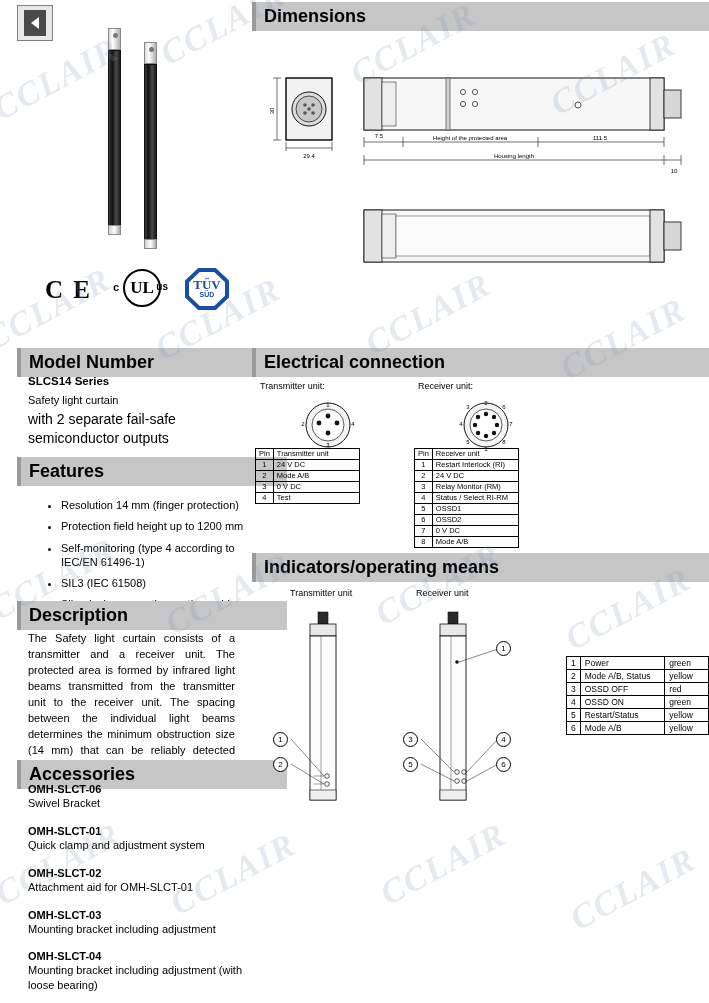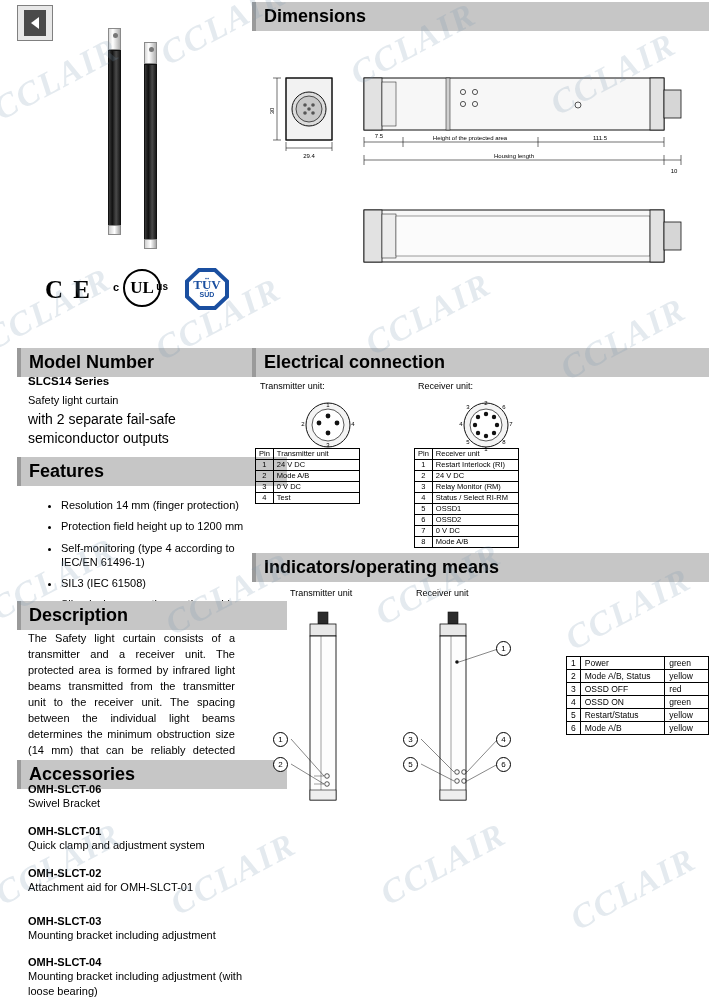--- a/index.html
+++ b/index.html
@@ -258,21 +258,21 @@
     <div class="lblock" style="top:783px; width:215px;">
       <div class="acc-name" style="margin-top:0;">OMH-SLCT-06</div>
       <div class="acc-desc">Swivel Bracket</div>
 
       <div class="acc-name" style="margin-top:14px;">OMH-SLCT-01</div>
       <div class="acc-desc">Quick clamp and adjustment system</div>
 
       <div class="acc-name" style="margin-top:14px;">OMH-SLCT-02</div>
       <div class="acc-desc">Attachment aid for OMH-SLCT-01</div>
 
-      <div class="acc-name" style="margin-top:20px;">OMH-SLCT-03</div>
+      <div class="acc-name" style="margin-top:14px;">OMH-SLCT-03</div>
       <div class="acc-desc">Mounting bracket including adjustment</div>
 
       <div class="acc-name" style="margin-top:14px;">OMH-SLCT-04</div>
       <div class="acc-desc">Mounting bracket including adjustment (with loose bearing)</div>
 
     </div>
   </div>
 
   <div class="right-col">
 

